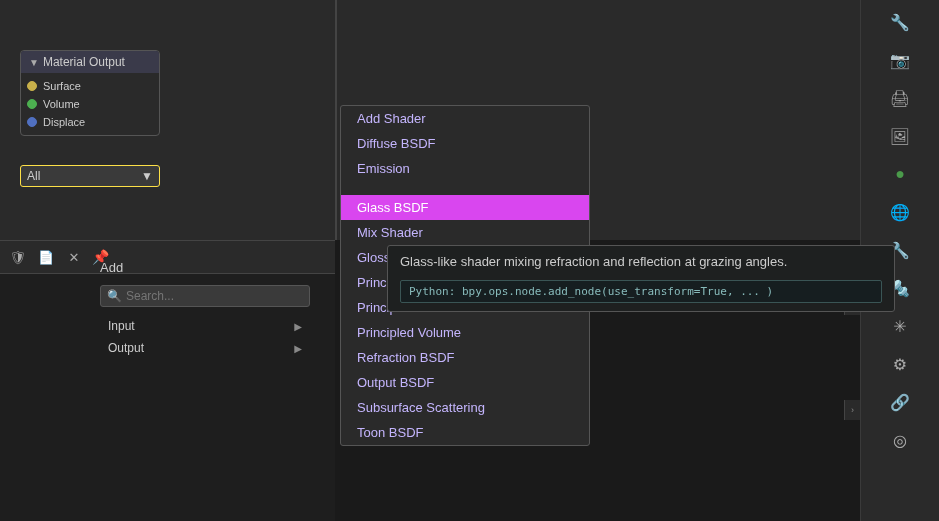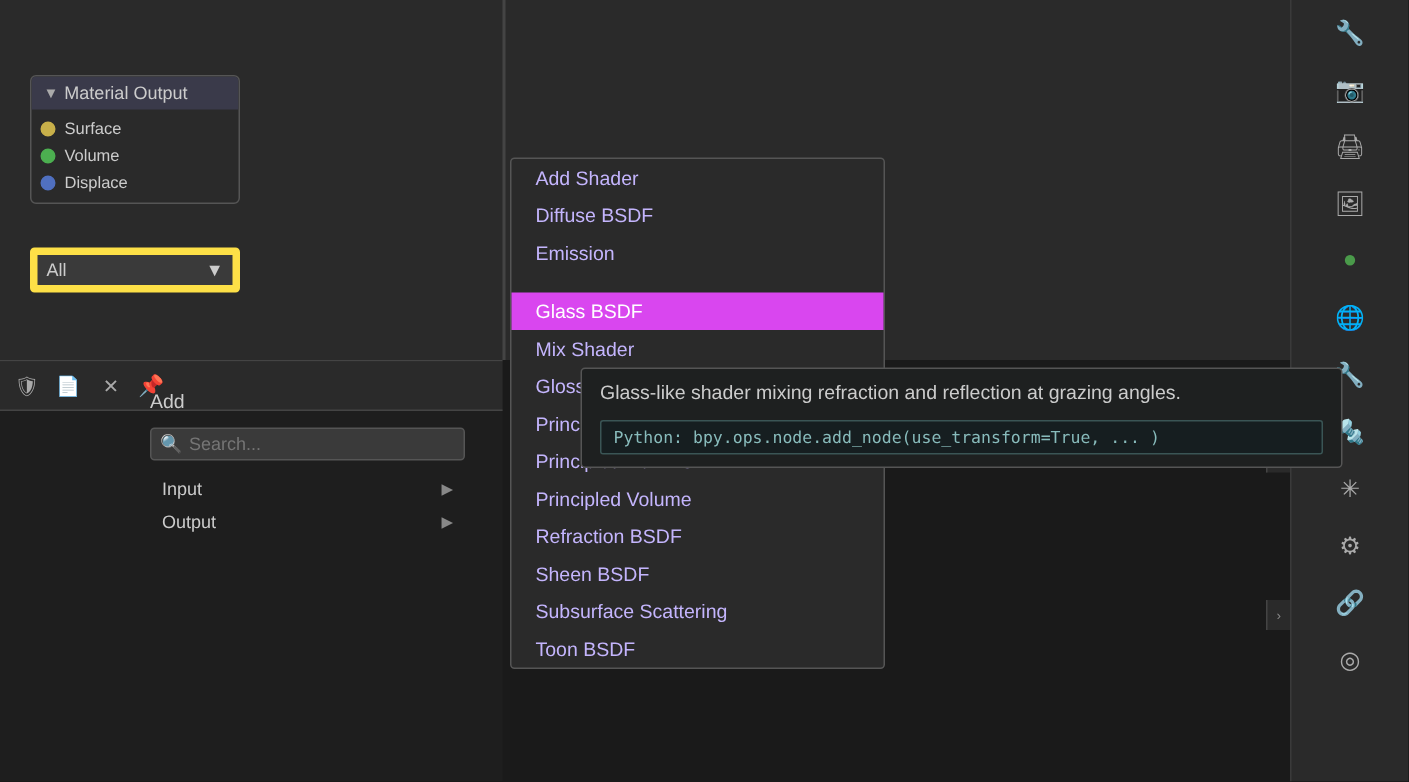--- a/index.html
+++ b/index.html
@@ -149,21 +149,21 @@
       position: absolute;
       top: 165px;
       left: 20px;
       width: 140px;
     }
     .dropdown-select {
       display: flex;
       align-items: center;
       justify-content: space-between;
       background: #3a3a3a;
-      border: 5px solid #fde047;
+      border: 1px solid #fde047;
       border-radius: 3px;
       padding: 3px 6px;
       font-size: 12px;
       color: #ccc;
       cursor: pointer;
     }
     .add-label {
       position: absolute;
       top: 260px;
       left: 100px;
@@ -342,21 +342,21 @@
   <div class="shader-item">Add Shader</div>
   <div class="shader-item">Diffuse BSDF</div>
   <div class="shader-item">Emission</div>
   <div class="shader-item highlighted">Glass BSDF</div>
   <div class="shader-item">Mix Shader</div>
   <div class="shader-item">Glossy BSDF</div>
   <div class="shader-item">Principled BSDF</div>
   <div class="shader-item">Principled Hair BSDF</div>
   <div class="shader-item">Principled Volume</div>
   <div class="shader-item">Refraction BSDF</div>
-  <div class="shader-item">Sheen BSDF</div>
+  <div class="shader-item">Output BSDF</div>
   <div class="shader-item">Subsurface Scattering</div>
   <div class="shader-item">Toon BSDF</div>
 </div>
 
 <div class="tooltip-box">
   <div>Glass-like shader mixing refraction and reflection at grazing angles.</div>
   <div class="tooltip-code">Python: bpy.ops.node.add_node(use_transform=True, ... )</div>
 </div>
 
 <div class="right-sidebar">

